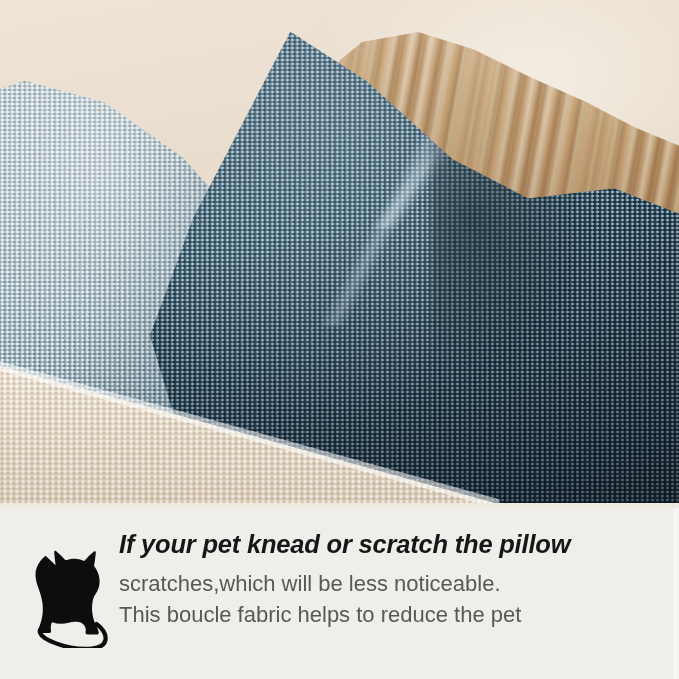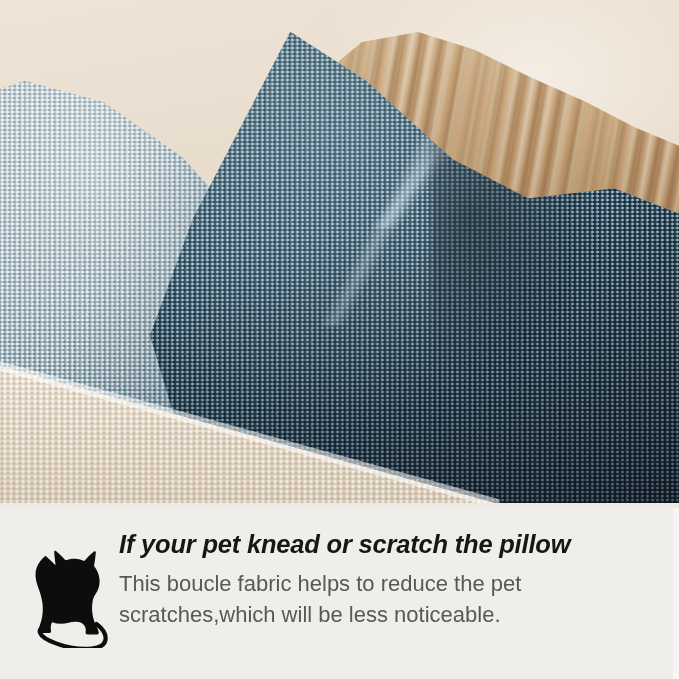--- a/index.html
+++ b/index.html
@@ -387,18 +387,18 @@
         c-0.8 5.1 -6.0 8.2 -13.5 9.0
         c-10.5 1.1 -25.0 -1.2 -36.0 -5.2
         c-8.5 -3.1 -14.8 -7.2 -16.0 -10.6
         c-0.9 -2.5 0.6 -4.4 3.4 -4.6"></path>
     </svg>
   </div>
 
   <div class="copy">
     <h2 class="headline">If your pet knead or scratch the pillow</h2>
     <p class="subcopy">
+      <span class="line">scratches,which will be less noticeable.</span>
       <span class="line">This boucle fabric helps to reduce the pet</span>
-      <span class="line">scratches,which will be less noticeable.</span>
     </p>
   </div>
 
 </div>
 
 </body></html>

